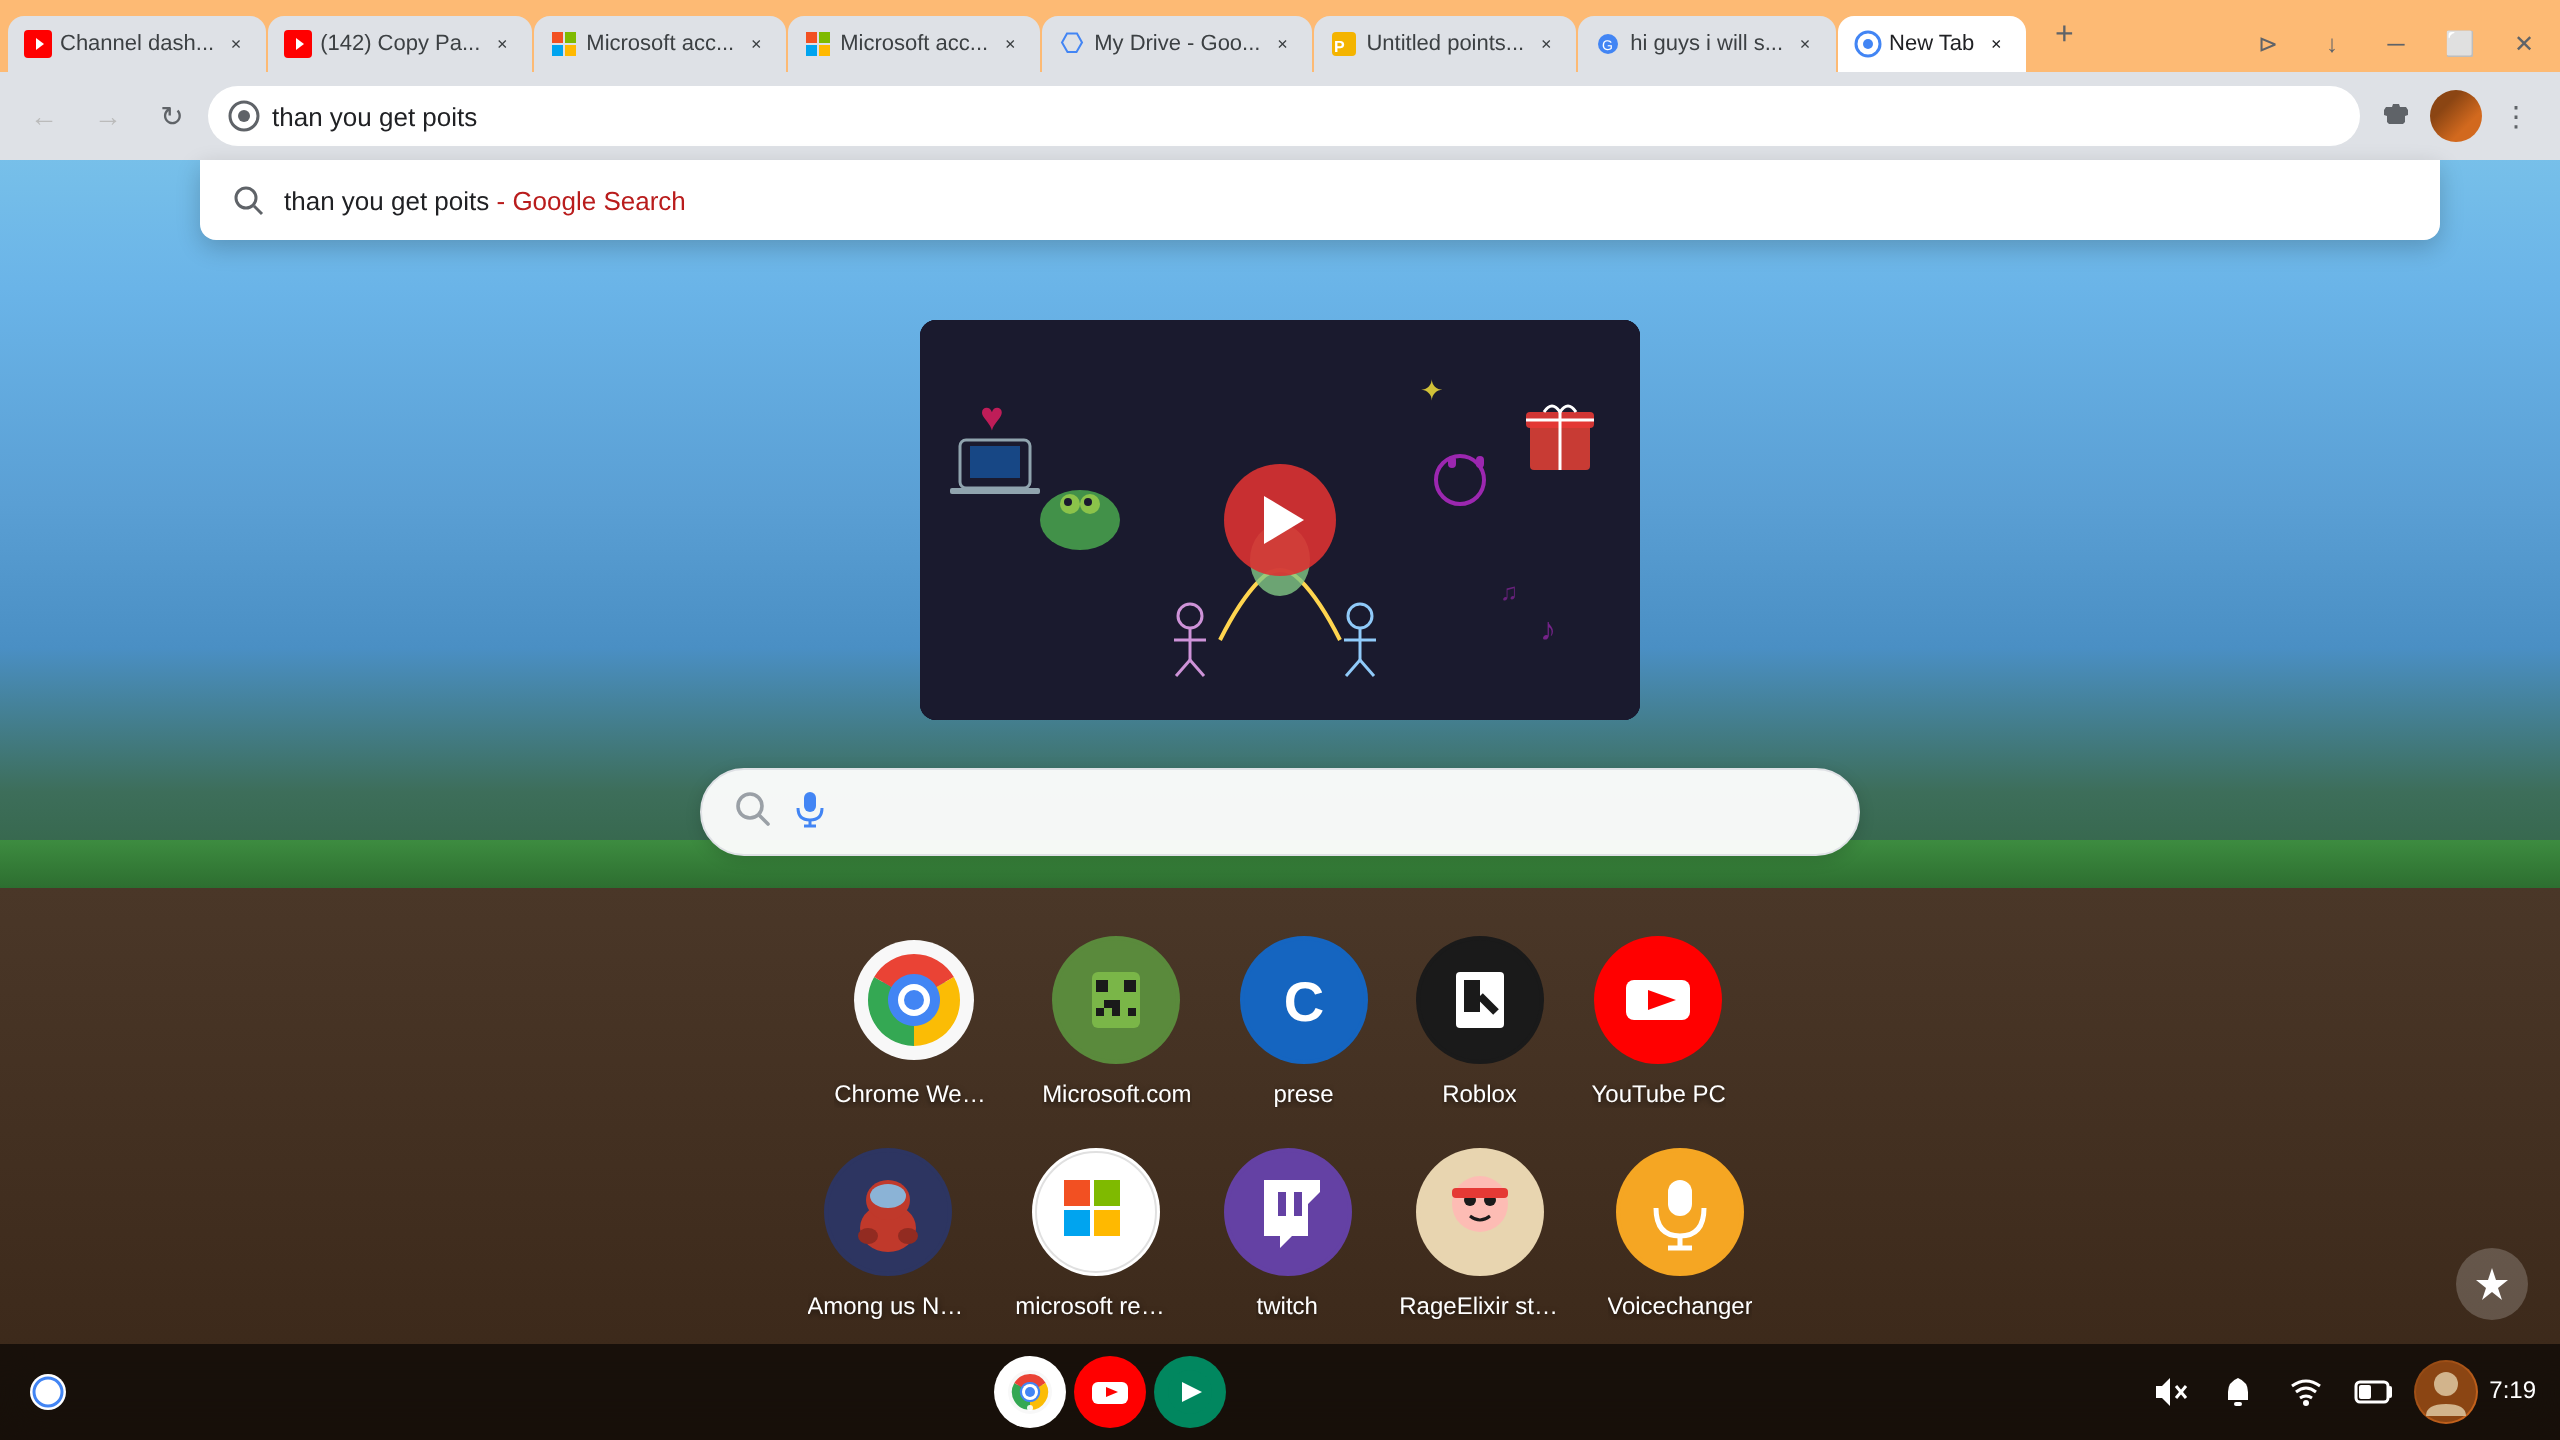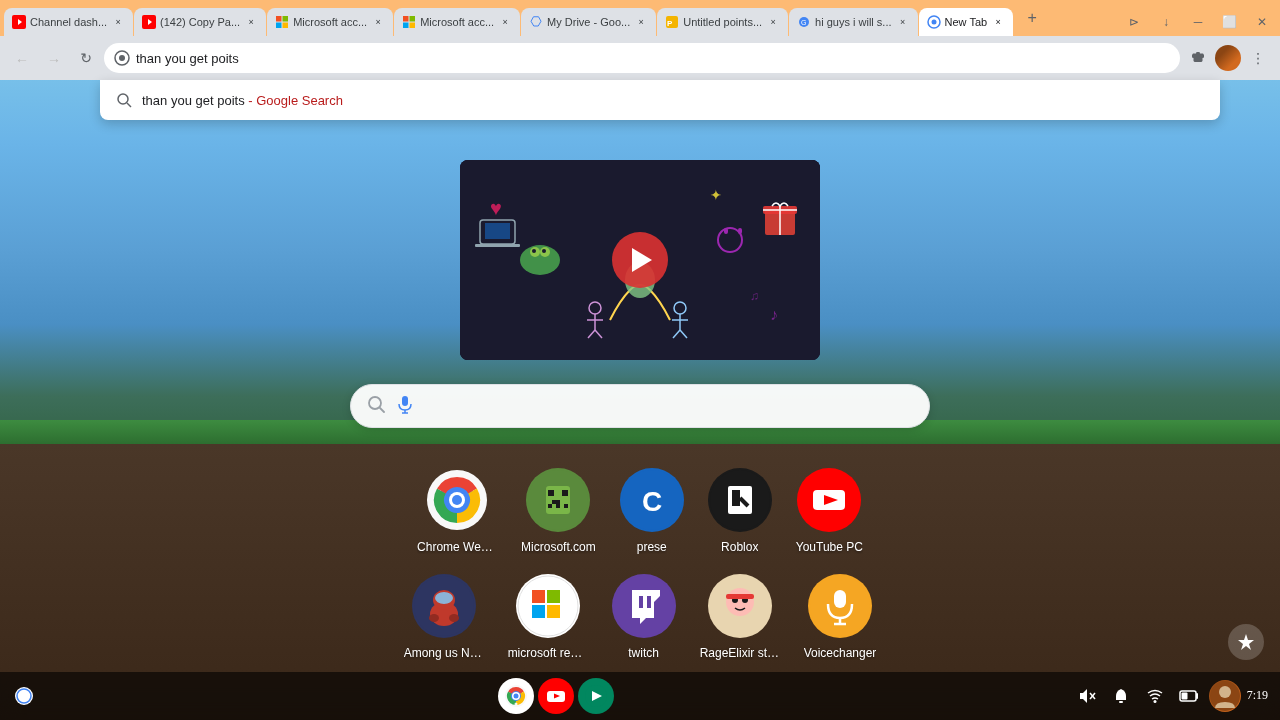--- a/index.html
+++ b/index.html
@@ -437,21 +437,20 @@
 
     .taskbar-app {
       position: relative;
     }
 
     .taskbar-right {
       display: flex;
       align-items: center;
       gap: 6px;
       padding-right: 4px;
-      font-family: Liberation Serif, serif;
     }
 
     .time-display {
       color: #fff;
       font-size: 12px;
       text-align: right;
       line-height: 1.3;
       cursor: pointer;
     }
 

